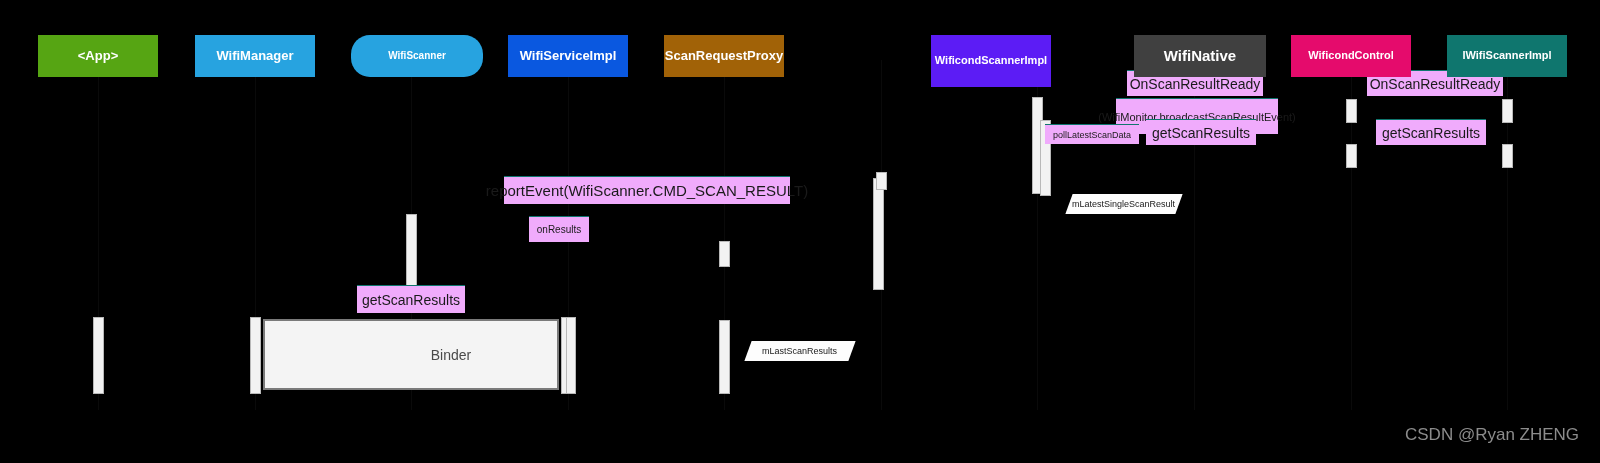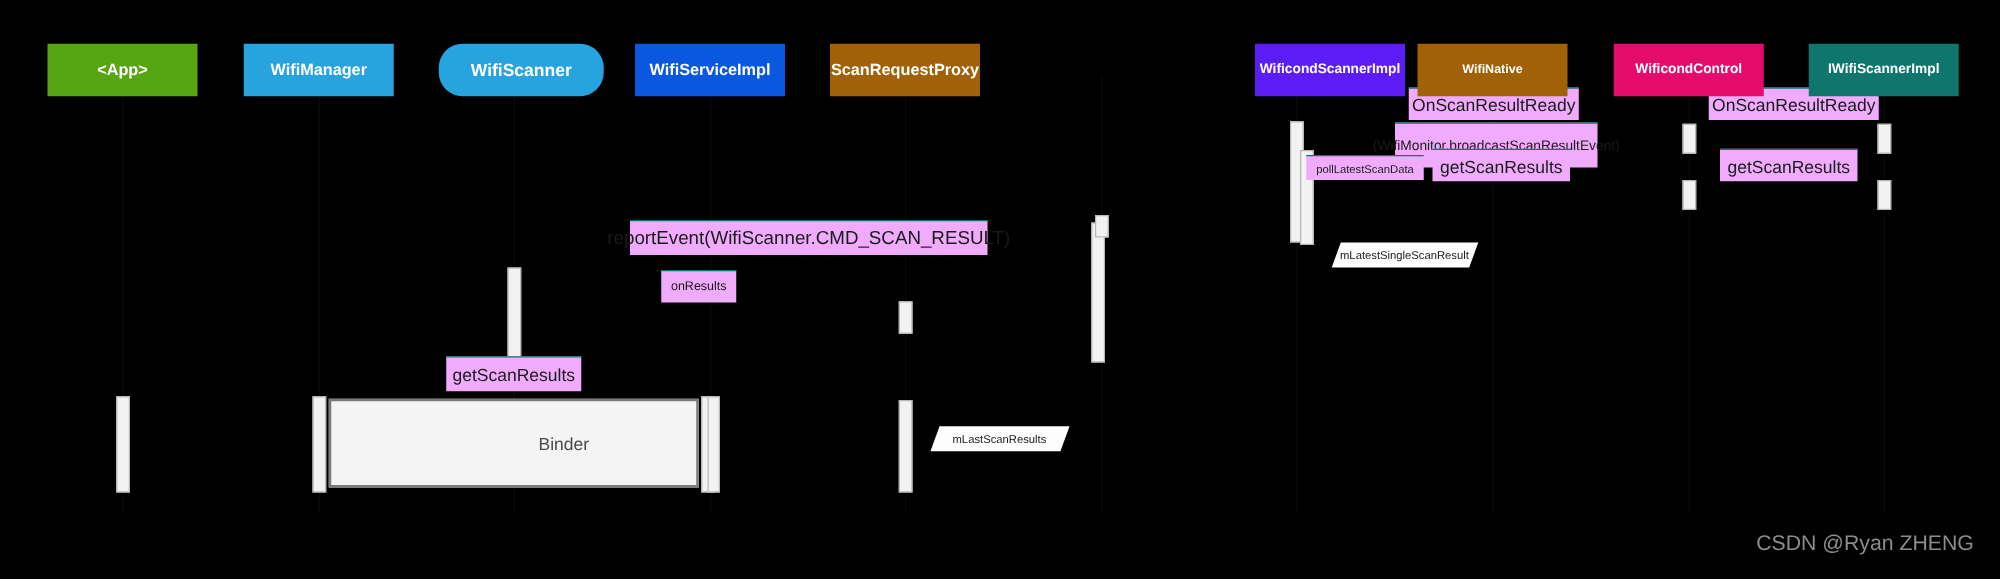--- a/index.html
+++ b/index.html
@@ -102,33 +102,33 @@
     </div>
     <div class="ret" style="left: 748px; top: 341px; width: 104px; height: 20px; font-size: 9px;">
       <span>mLastScanResults</span>
     </div>
     <div class="participant" style="left: 38px; top: 18px; width: 120px; height: 42px; background: rgb(86, 165, 19); font-size: 13px;">
       <span>&lt;App&gt;</span>
     </div>
     <div class="participant" style="left: 195px; top: 18px; width: 120px; height: 42px; background: rgb(39, 163, 224); font-size: 13px;">
       <span>WifiManager</span>
     </div>
-    <div class="participant" style="left: 351px; top: 18px; width: 132px; height: 42px; background: rgb(39, 163, 224); font-size: 14px; border-radius: 19px;">
+    <div class="participant" style="left: 351px; top: 18px; width: 132px; height: 42px; background: rgb(39, 163, 224); font-size: 10px; border-radius: 19px;">
       <span>WifiScanner</span>
     </div>
     <div class="participant" style="left: 508px; top: 18px; width: 120px; height: 42px; background: rgb(10, 88, 224); font-size: 13px;">
       <span>WifiServiceImpl</span>
     </div>
     <div class="participant" style="left: 664px; top: 18px; width: 120px; height: 42px; background: #a16207; font-size: 13px;">
       <span>ScanRequestProxy</span>
     </div>
-    <div class="participant" style="left: 1004px; top: 18px; width: 120px; height: 42px; background: rgb(92, 28, 245); font-size: 11px;">
+    <div class="participant" style="left: 931px; top: 18px; width: 120px; height: 52px; background: rgb(92, 28, 245); font-size: 11px;">
       <span>WificondScannerImpl</span>
     </div>
-    <div class="participant" style="left: 1134px; top: 18px; width: 120px; height: 42px; background: #a16207; font-size: 10px;">
+    <div class="participant" style="left: 1134px; top: 18px; width: 132px; height: 42px; background: #404040; font-size: 15px;">
       <span>WifiNative</span>
     </div>
     <div class="participant" style="left: 1291px; top: 18px; width: 120px; height: 42px; background: rgb(229, 11, 108); font-size: 11px;">
       <span>WificondControl</span>
     </div>
     <div class="participant" style="left: 1447px; top: 18px; width: 120px; height: 42px; background: #0f766e; font-size: 11px;">
       <span>IWifiScannerImpl</span>
     </div>
     <div class="watermark" style="left: 1405px; top: 425px;">CSDN @Ryan ZHENG</div>
   </div>

